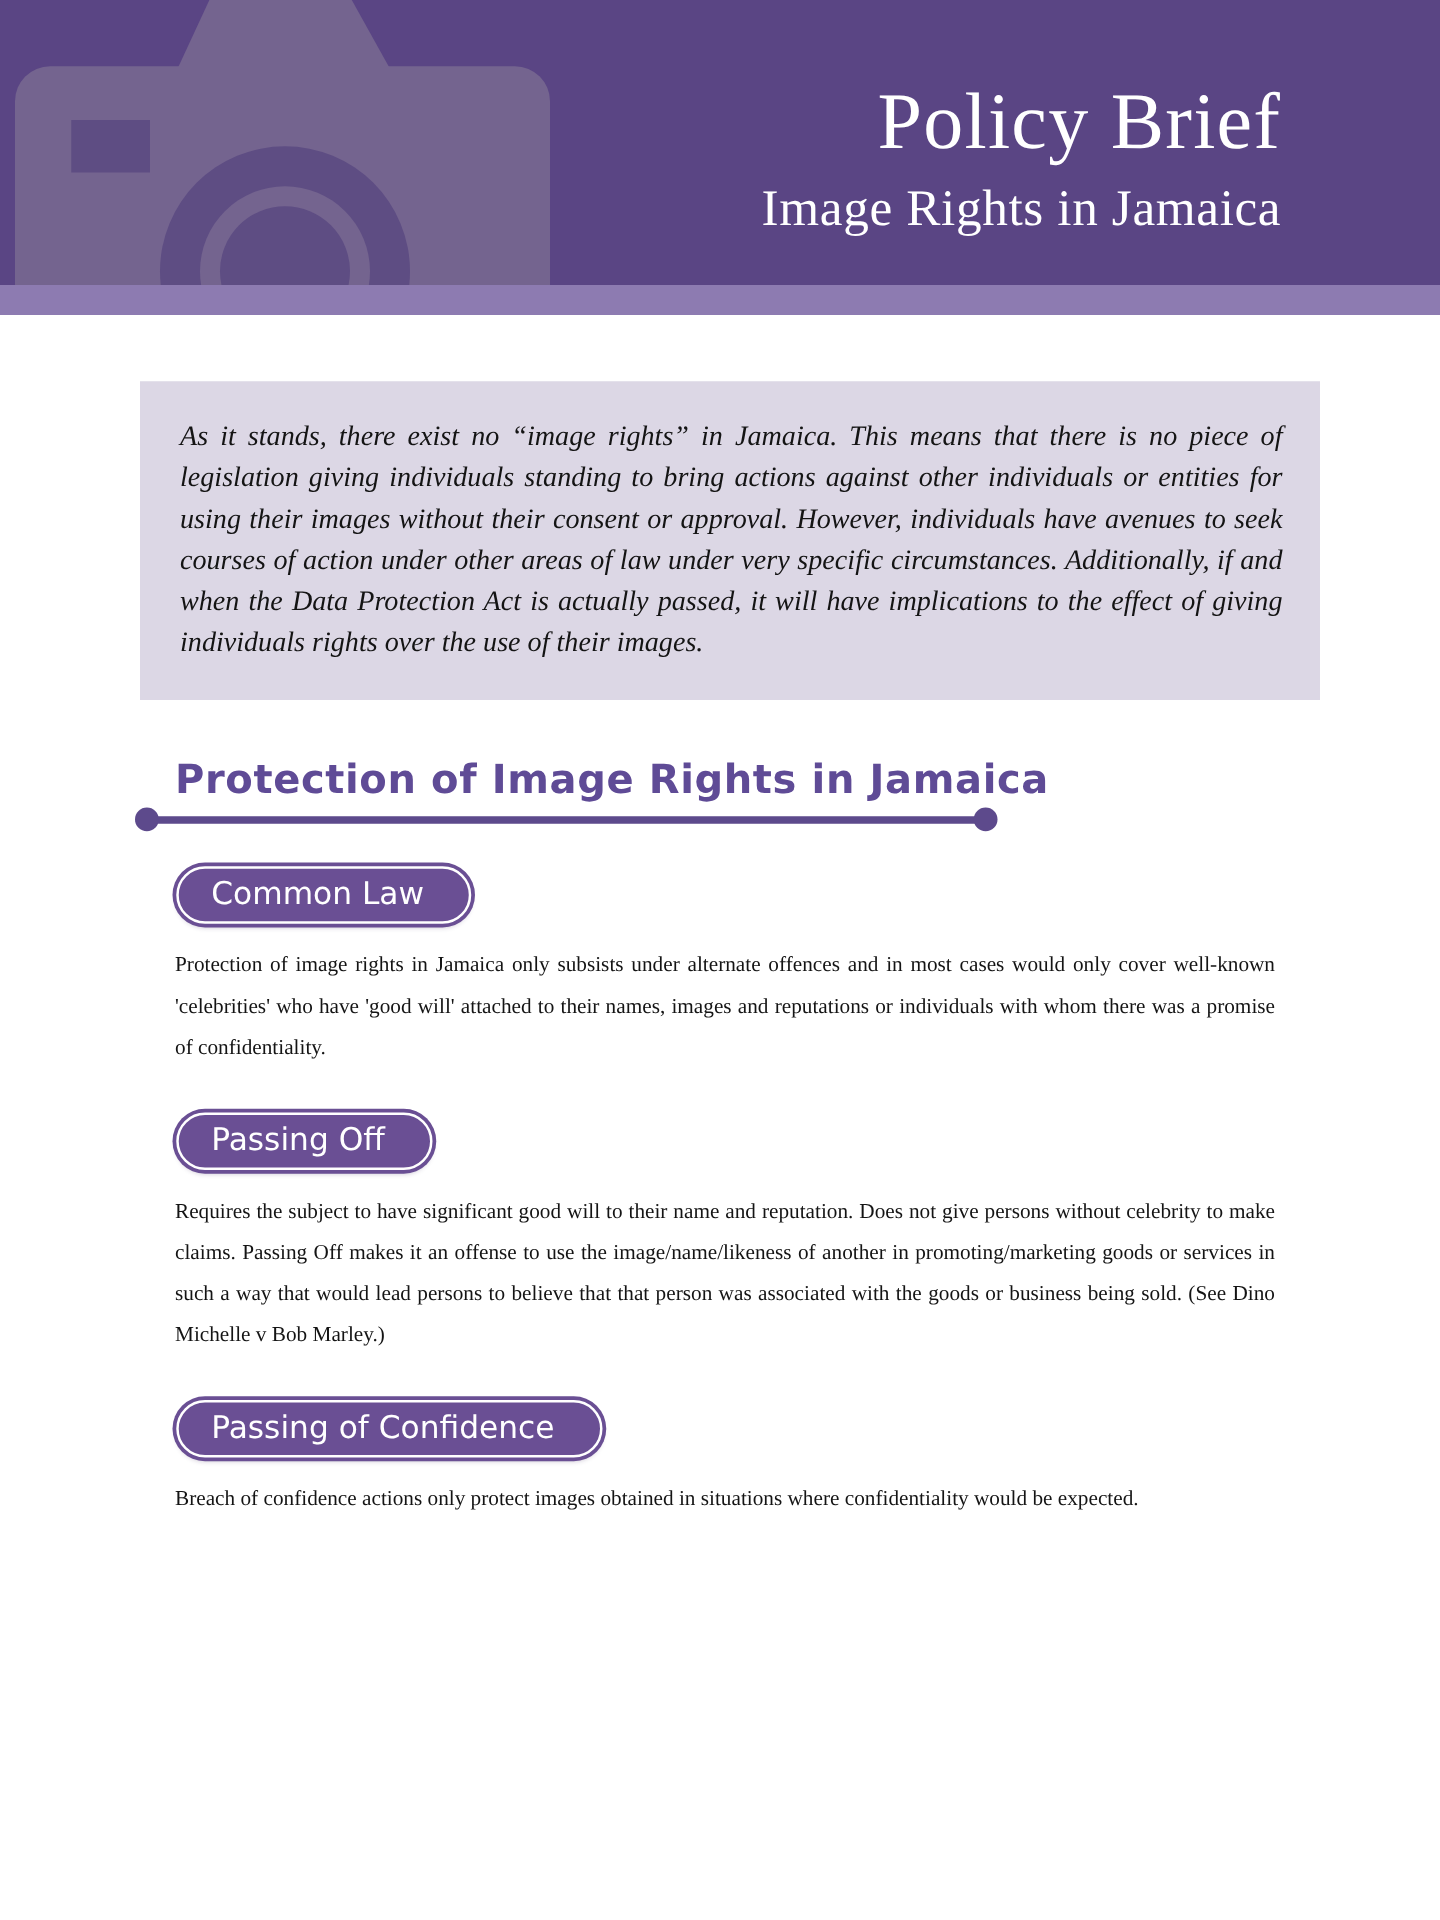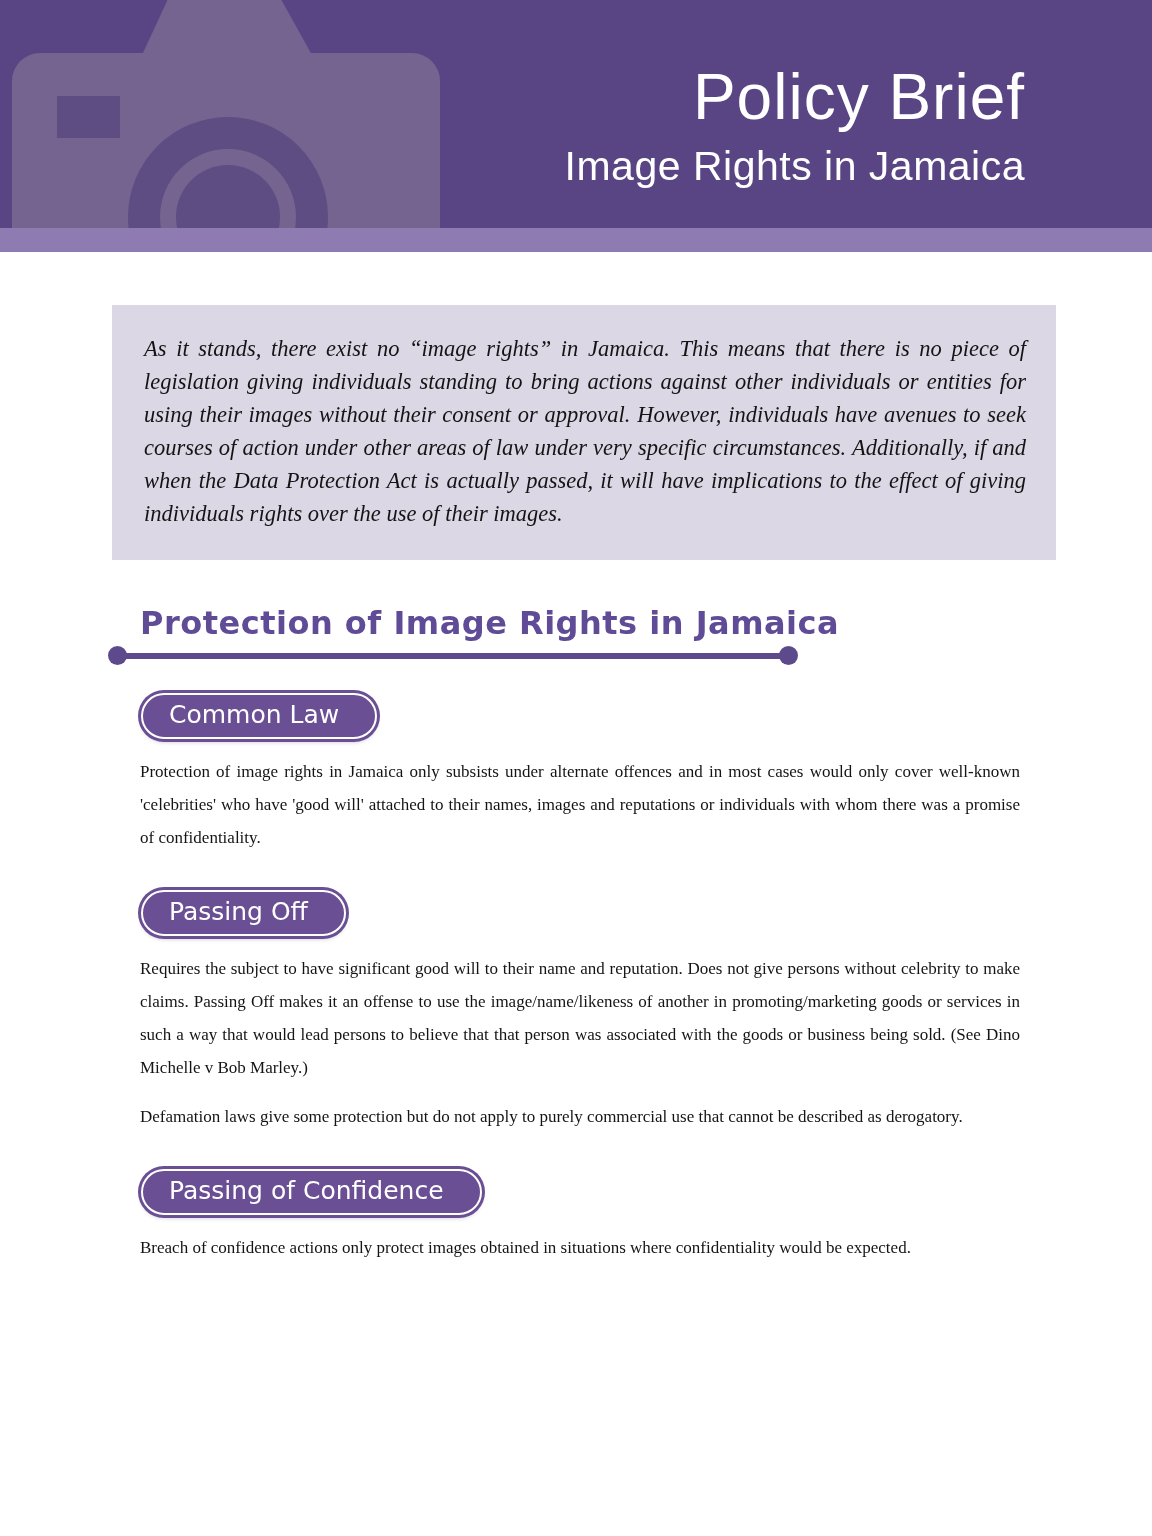--- a/index.html
+++ b/index.html
@@ -56,21 +56,21 @@
     border-radius:50%;
     background:var(--camera-light);
   }
   .cam-lens-core{
     position:absolute;left:16px;top:16px;width:104px;height:104px;
     border-radius:50%;
     background:var(--camera-dark);
   }
   .title-block{
     position:absolute;top:58px;right:127px;text-align:right;color:#ffffff;
-    font-family:Liberation Sans, sans-serif;
+    font-family:Liberation Serif, serif;
   }
   .title{font-size:64px;line-height:78px;font-weight:500;letter-spacing:1px;}
   .subtitle{font-size:41px;line-height:52px;font-weight:400;margin-top:4px;letter-spacing:0.5px;}
   .strip{width:1152px;height:24px;background:var(--strip);}
   
   .intro-box{
     margin:53px 0 0 112px;
     width:944px;
     background:var(--intro-bg);
     padding:27px 30px 30px 32px;
@@ -155,21 +155,20 @@
     <span class="pill">Common Law</span>
     <p class="para">Protection of image rights in Jamaica only subsists under alternate offences and in most cases would only cover well-known 'celebrities' who have 'good will' attached to their names, images and reputations or individuals with whom there was a promise of confidentiality.</p>
   </div>
 
   <div class="topic">
     <span class="pill">Passing Off</span>
     <p class="para">Requires the subject to have significant good will to their name and reputation. Does not give persons without celebrity to make claims. Passing Off makes it an offense to use the image/name/likeness of another in promoting/marketing goods or services in such a way that would lead persons to believe that that person was associated with the goods or business being sold. (See Dino Michelle v Bob Marley.)</p>
   </div>
 
   <div class="topic">
-    <p class="para">Defamation laws give some protection but do not apply to purely commercial use that cannot be described as derogatory.</p>
   </div>
 
   <div class="topic">
     <span class="pill">Passing of Confidence</span>
     <p class="para">Breach of confidence actions only protect images obtained in situations where confidentiality would be expected.</p>
   </div>
 
 </div>
 
 </body></html>

